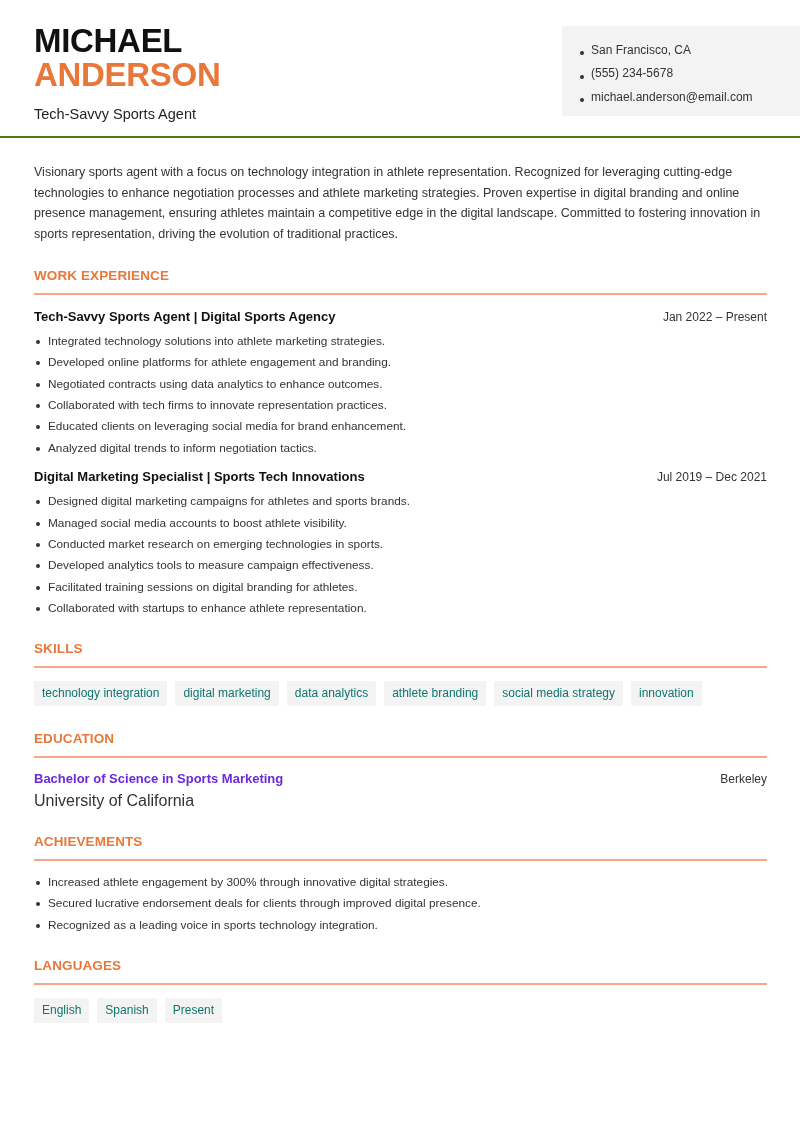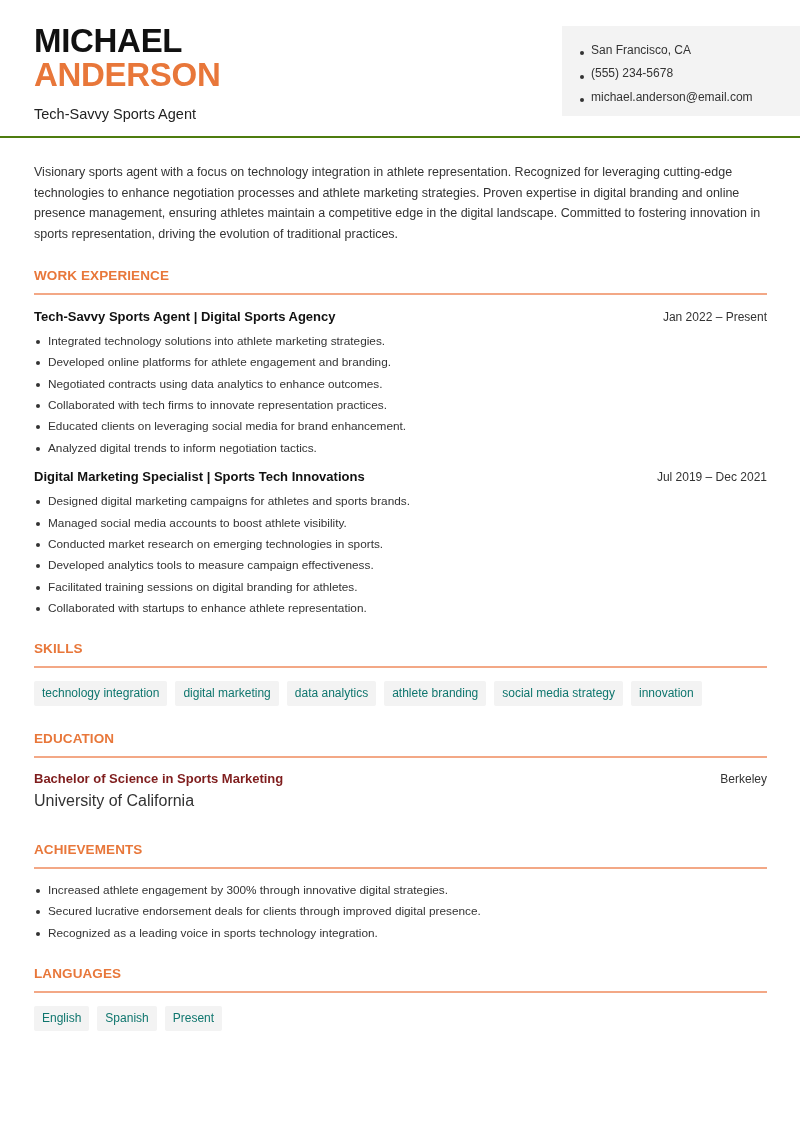--- a/index.html
+++ b/index.html
@@ -26,21 +26,21 @@
     .job-title { font-size: 13px; font-weight: 700; color: #111; }
     .job-date { font-size: 12px; color: #333; }
     .list { list-style: none; margin-top: 7px; }
     .list li { font-size: 11.8px; color: #333; line-height: 21.4px; display: flex; align-items: flex-start; }
     .list li .bullet { margin-left: 2px; margin-right: 8px; margin-top: 9px; }
 
     .chips { display: flex; gap: 8px; margin-top: 13px; }
     .chip { background: #f3f3f3; font-size: 12px; color: #0f766e; padding: 5px 8px; height: 25px; line-height: 15px; border-radius: 2px; }
 
     .edu-head { display: flex; justify-content: space-between; align-items: baseline; }
-    .edu-degree { font-size: 13px; font-weight: 700; color: #7f1d1d; }
+    .edu-degree { font-size: 13px; font-weight: 700; color: #6d28d9; }
     .edu-loc { font-size: 12px; color: #333; }
     .edu-school { font-size: 16px; color: #333; margin-top: 6px; }
   </style>
 </head>
 <body>
 
 <div class="header">
   <div class="name-block">
     <div class="name-first">MICHAEL</div>
     <div class="name-last">ANDERSON</div>
@@ -154,21 +154,21 @@
     <div class="section-rule"></div>
     <div style="margin-top:13px;">
       <div class="edu-head">
         <span class="edu-degree">Bachelor of Science in Sports Marketing</span>
         <span class="edu-loc">Berkeley</span>
       </div>
       <div class="edu-school">University of California</div>
     </div>
   </div>
 
-  <div style="margin-top:32px;">
+  <div style="margin-top:24px;">
     <div class="section-title">ACHIEVEMENTS</div>
     <div class="section-rule"></div>
     <ul class="list" style="margin-top:11px;">
       <li>
           <span class="bullet"></span>
           <span>Increased athlete engagement by 300% through innovative digital strategies.</span>
         </li>
       <li>
           <span class="bullet"></span>
           <span>Secured lucrative endorsement deals for clients through improved digital presence.</span>

